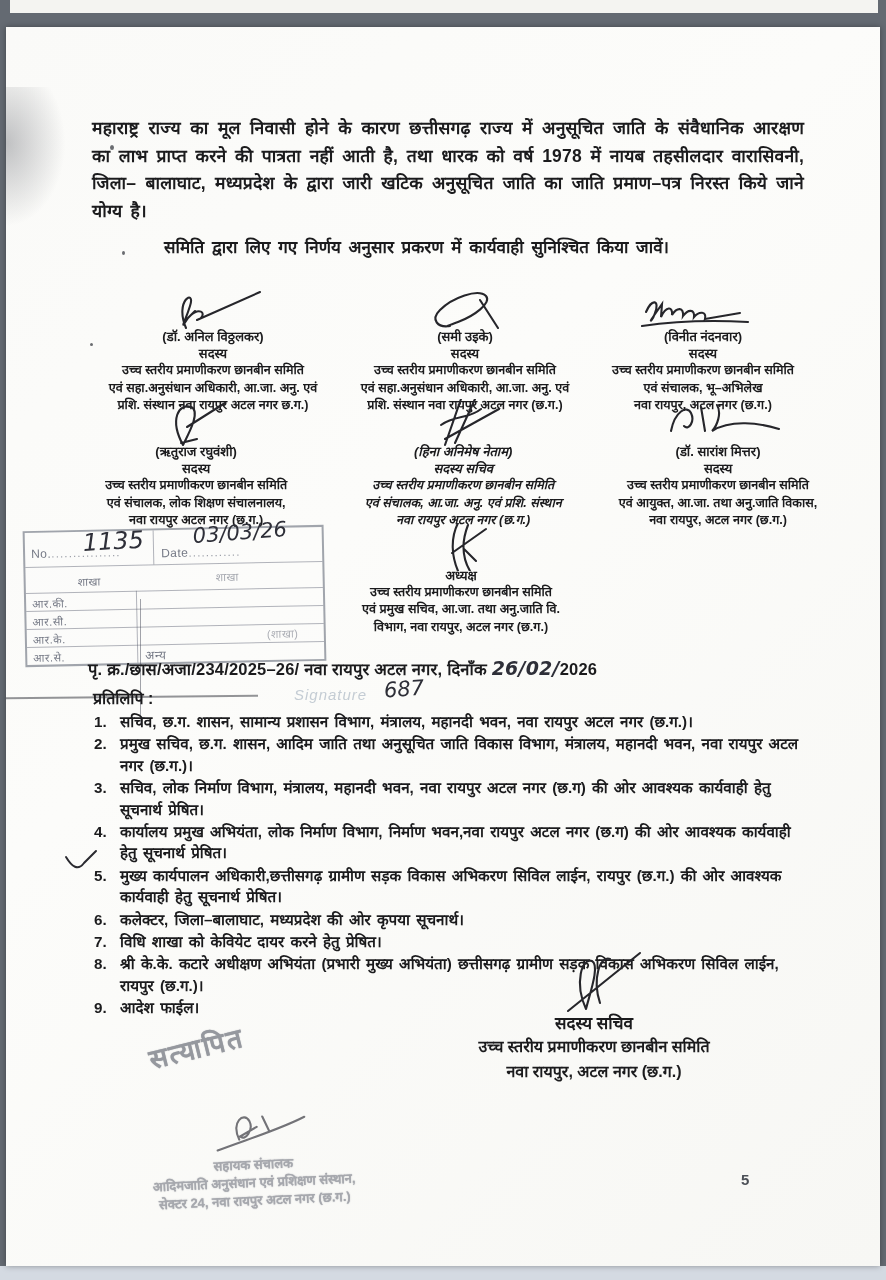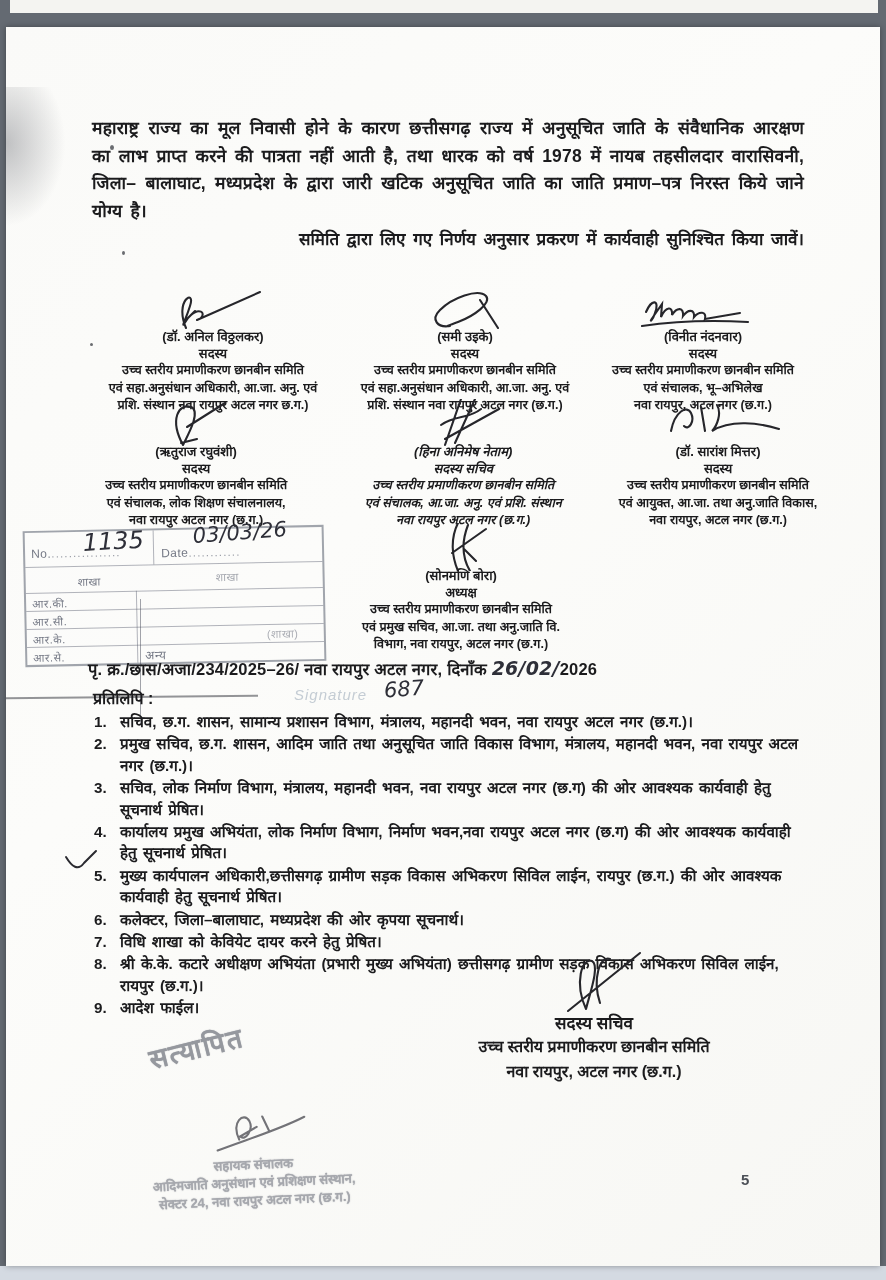--- a/index.html
+++ b/index.html
@@ -79,21 +79,21 @@
 <div class="prev-page"></div>
 <div class="bottom-strip"></div>
 
 <div class="sheet">
   <div class="corner-shadow"></div>
   <div class="speck" style="left:104px;top:118px;width:4px;height:5px;"></div>
   <div class="speck" style="left:116px;top:224px;width:3px;height:4px;"></div>
   <div class="speck" style="left:84px;top:316px;width:3px;height:3px;"></div>
 
   <div class="para ink" style="top:88px;">महाराष्ट्र राज्य का मूल निवासी होने के कारण छत्तीसगढ़ राज्य में अनुसूचित जाति के संवैधानिक आरक्षण का लाभ प्राप्त करने की पात्रता नहीं आती है, तथा धारक को  वर्ष 1978 में नायब तहसीलदार वारासिवनी, जिला– बालाघाट, मध्यप्रदेश के द्वारा जारी  खटिक अनुसूचित जाति का जाति प्रमाण–पत्र निरस्त किये जाने योग्य है।</div>
-  <div class="para2 ink" style="top:200px;text-align:right;">समिति द्वारा लिए गए निर्णय अनुसार प्रकरण में कार्यवाही सुनिश्चित किया जावें।</div>
+  <div class="para2 ink" style="top:208px;">समिति द्वारा लिए गए निर्णय अनुसार प्रकरण में कार्यवाही सुनिश्चित किया जावें।</div>
 
   <div class="sig-row" style="top:259px;">
     <div class="sig-block ink" style="width:258px;">
       <svg class="scrawl sig-svg" width="130" height="46" viewBox="0 0 130 46">
           <path d="M38,42 C26,14 48,2 42,20 C37,36 31,46 40,32 L47,25 M43,29 C51,22 58,26 53,32 M49,34 L112,6"></path>
         </svg>
       <div class="sig-name">(डॉ. अनिल विठ्ठलकर)</div>
       <div class="sig-role">सदस्य</div>
       <div>उच्च स्तरीय प्रमाणीकरण छानबीन समिति</div>
       <div>एवं सहा.अनुसंधान अधिकारी, आ.जा. अनु. एवं</div>
@@ -152,21 +152,20 @@
       <div>एवं आयुक्त, आ.जा. तथा अनु.जाति विकास,</div>
       <div>नवा रायपुर, अटल नगर (छ.ग.)</div>
     </div>
   </div>
 
   <div class="sig-row" style="top:496px;left:300px;width:310px;justify-content:center;">
     <div class="sig-block ink" style="width:310px;">
       <svg class="scrawl sig-svg" width="110" height="48" viewBox="0 0 110 48">
           <path d="M52,0 C44,16 46,34 52,48 M62,2 C55,20 57,36 64,48 M46,30 L80,6 M58,26 L70,38"></path>
         </svg>
-      <div class="sig-name">(सोनमणि बोरा)</div>
       <div class="sig-role">अध्यक्ष</div>
       <div>उच्च स्तरीय प्रमाणीकरण छानबीन समिति</div>
       <div>एवं प्रमुख सचिव, आ.जा. तथा अनु.जाति वि.</div>
       <div>विभाग, नवा रायपुर, अटल नगर (छ.ग.)</div>
     </div>
   </div>
 
   <div class="stampbox">
     <div class="cell-line" style="top:34px;"></div>
     <div class="cell-line" style="top:60px;"></div>

